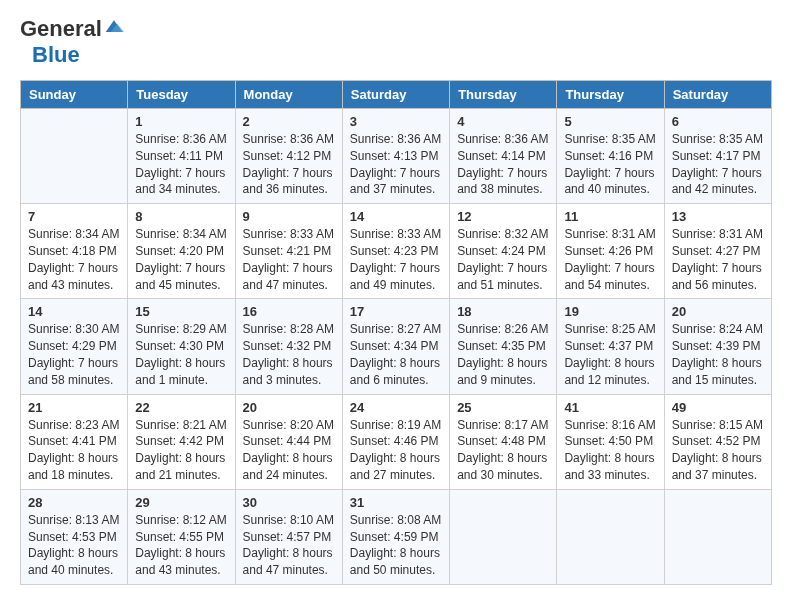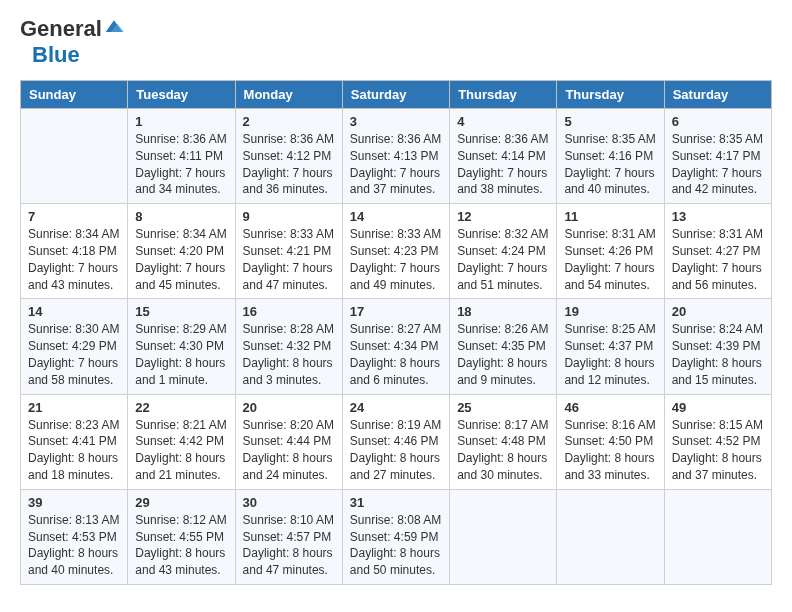--- a/index.html
+++ b/index.html
@@ -230,31 +230,31 @@
         </td>
         <td>
           <span class="day-num">24</span>
           <div class="day-info">Sunrise: 8:19 AM<br>Sunset: 4:46 PM<br>Daylight: 8 hours and 27 minutes.</div>
         </td>
         <td>
           <span class="day-num">25</span>
           <div class="day-info">Sunrise: 8:17 AM<br>Sunset: 4:48 PM<br>Daylight: 8 hours and 30 minutes.</div>
         </td>
         <td>
-          <span class="day-num">46</span>
+          <span class="day-num">41</span>
           <div class="day-info">Sunrise: 8:16 AM<br>Sunset: 4:50 PM<br>Daylight: 8 hours and 33 minutes.</div>
         </td>
         <td>
           <span class="day-num">49</span>
           <div class="day-info">Sunrise: 8:15 AM<br>Sunset: 4:52 PM<br>Daylight: 8 hours and 37 minutes.</div>
         </td>
       </tr>
       <tr>
         <td>
-          <span class="day-num">39</span>
+          <span class="day-num">28</span>
           <div class="day-info">Sunrise: 8:13 AM<br>Sunset: 4:53 PM<br>Daylight: 8 hours and 40 minutes.</div>
         </td>
         <td>
           <span class="day-num">29</span>
           <div class="day-info">Sunrise: 8:12 AM<br>Sunset: 4:55 PM<br>Daylight: 8 hours and 43 minutes.</div>
         </td>
         <td>
           <span class="day-num">30</span>
           <div class="day-info">Sunrise: 8:10 AM<br>Sunset: 4:57 PM<br>Daylight: 8 hours and 47 minutes.</div>
         </td>

